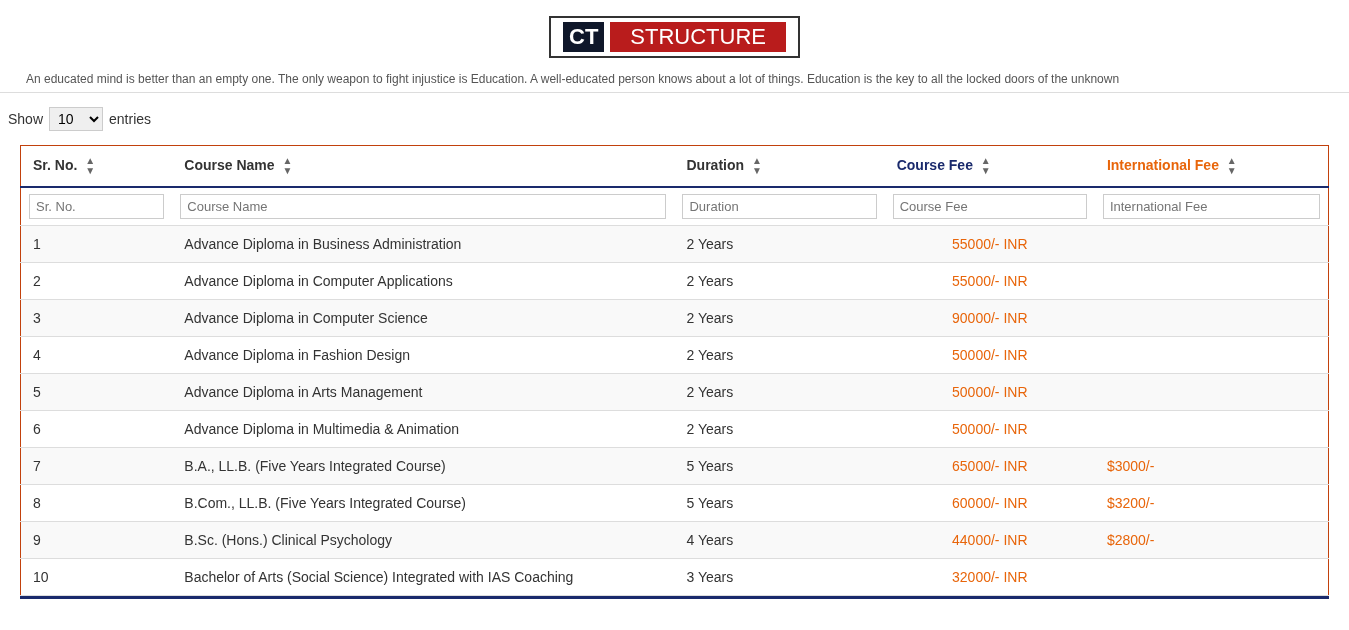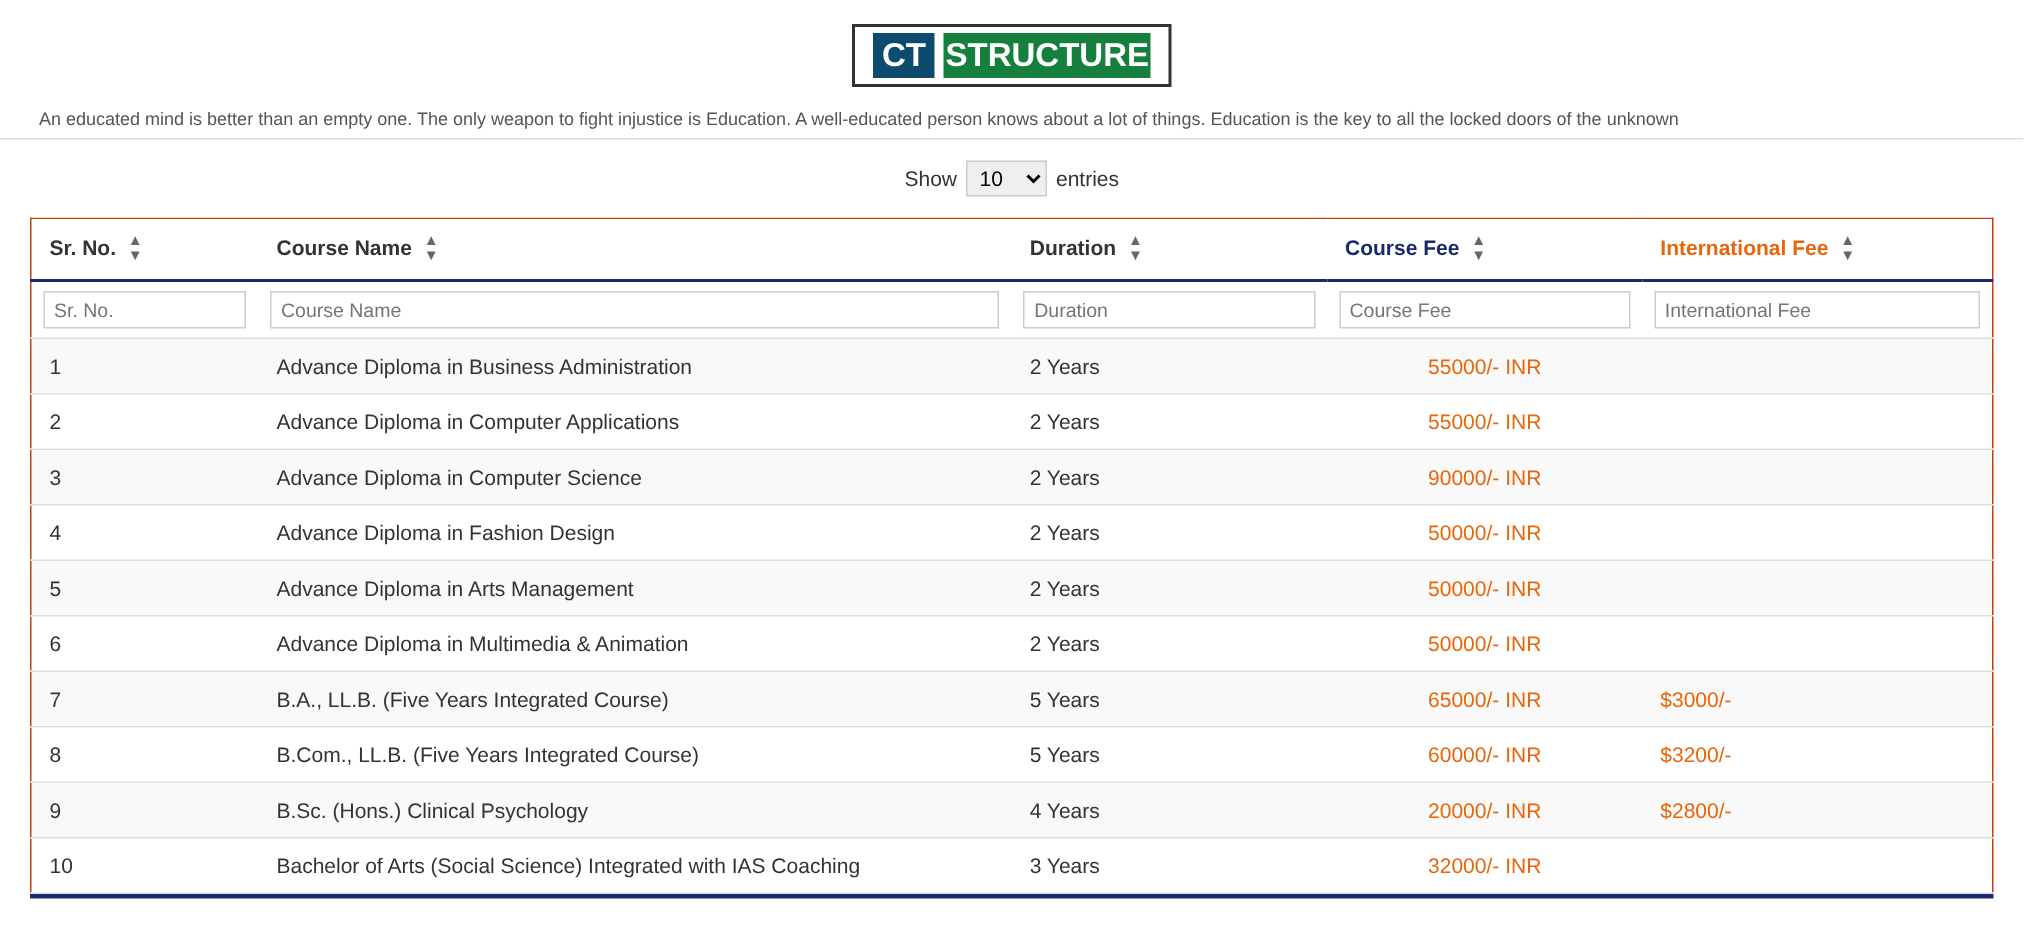--- a/index.html
+++ b/index.html
@@ -13,57 +13,56 @@
       text-align: center;
       padding: 16px 0 8px 0;
     }
     .title-box {
       display: inline-flex;
       align-items: center;
       border: 2px solid #333;
       padding: 4px 12px;
     }
     .ct-box {
-      background: #0c4a6e;
+      background: #0f172a;
       color: #fff;
       font-weight: bold;
       font-size: 22px;
       padding: 2px 6px;
       margin-right: 6px;
     }
     .title-text {
       font-size: 22px;
       font-weight: bold;
       letter-spacing: 1px;
       color: #333;
       margin-right: 6px;
     }
     .structure-box {
-      background: #15803d;
+      background: #b91c1c;
       color: #fff;
-      font-weight: bold;
+      font-weight: normal;
       font-size: 22px;
-      padding: 2px 1px;
+      padding: 2px 20px;
     }
     .tagline {
       font-size: 12px;
       color: #555;
       padding: 6px 26px;
       text-align: left;
       white-space: nowrap;
       overflow: hidden;
       text-overflow: ellipsis;
       border-bottom: 1px solid #ddd;
     }
     .controls {
       display: flex;
       justify-content: space-between;
       align-items: center;
       padding: 14px 8px;
-      flex-direction: column;
     }
     .show-entries {
       display: flex;
       align-items: center;
       gap: 6px;
       font-size: 14px;
     }
     .show-entries select {
       border: 1px solid #ccc;
       padding: 2px 4px;
@@ -266,21 +265,21 @@
           <td>8</td>
           <td>B.Com., LL.B. (Five Years Integrated Course)</td>
           <td>5 Years</td>
           <td class="fee-orange">60000/- INR</td>
           <td class="fee-intl">$3200/-</td>
         </tr>
         <tr>
           <td>9</td>
           <td>B.Sc. (Hons.) Clinical Psychology</td>
           <td>4 Years</td>
-          <td class="fee-orange">20000/- INR</td>
+          <td class="fee-orange">44000/- INR</td>
           <td class="fee-intl">$2800/-</td>
         </tr>
         <tr>
           <td>10</td>
           <td>Bachelor of Arts (Social Science) Integrated with IAS Coaching</td>
           <td>3 Years</td>
           <td class="fee-orange">32000/- INR</td>
           <td></td>
         </tr>
       </tbody>

